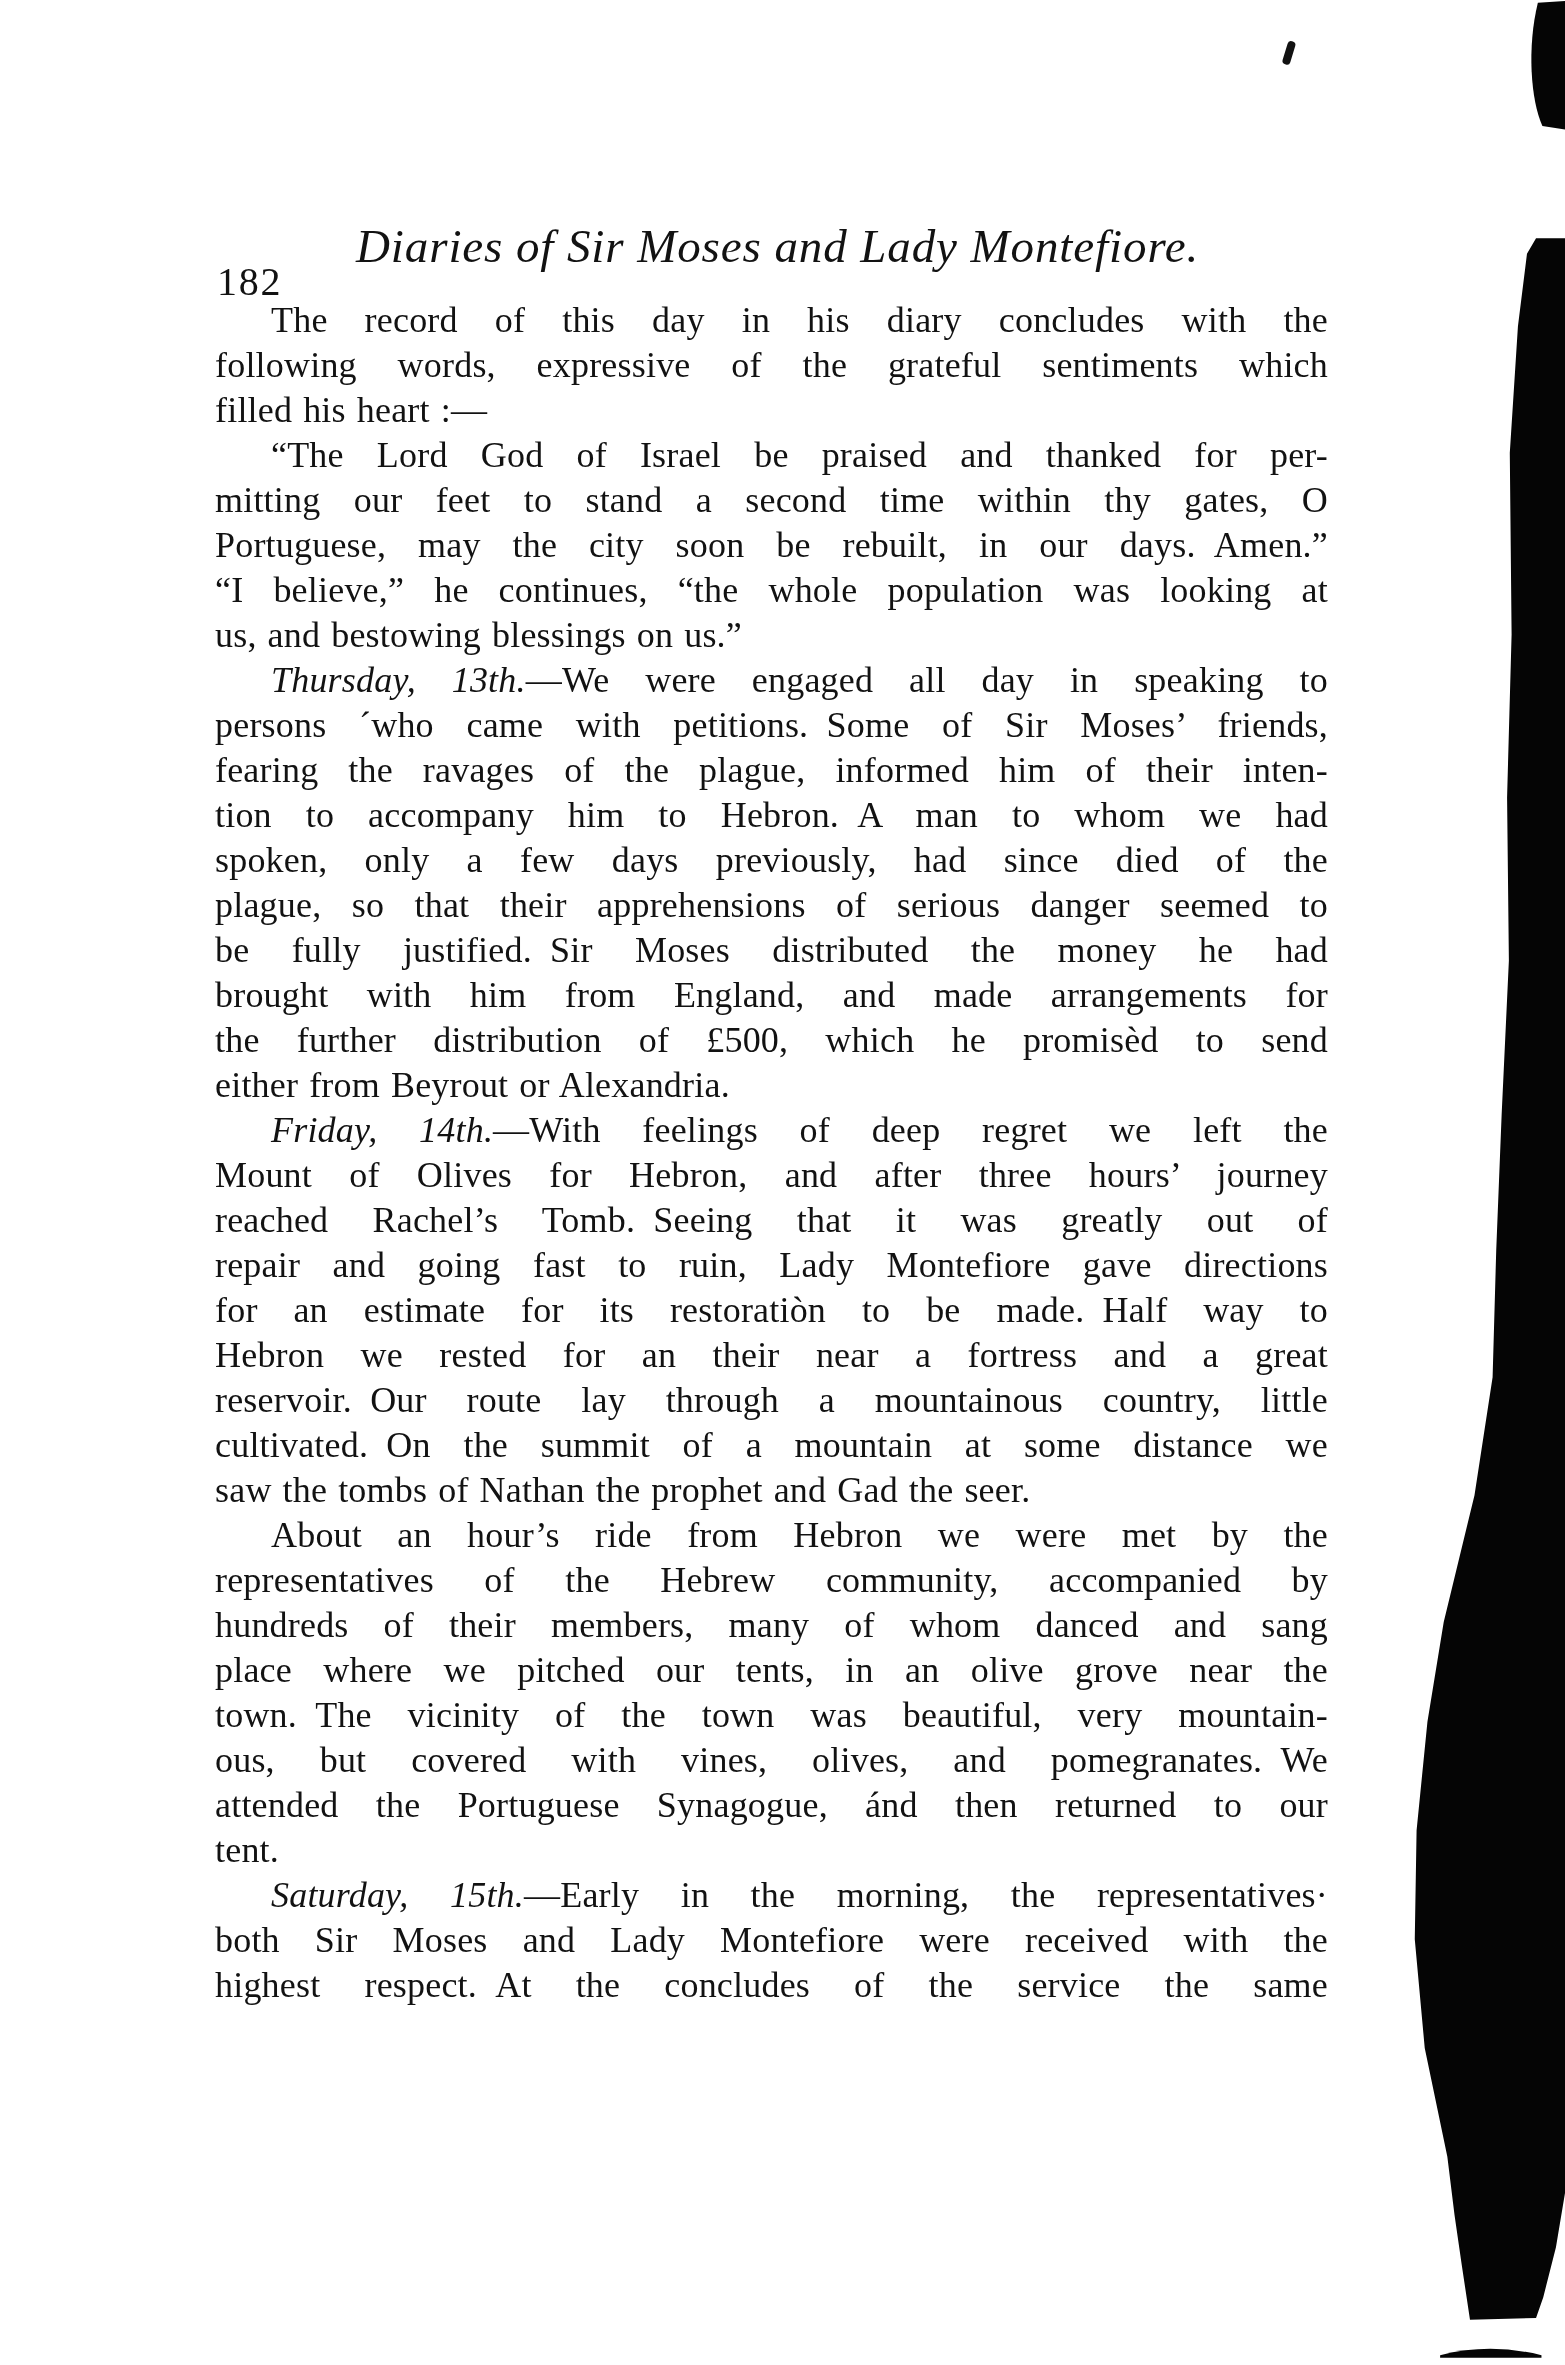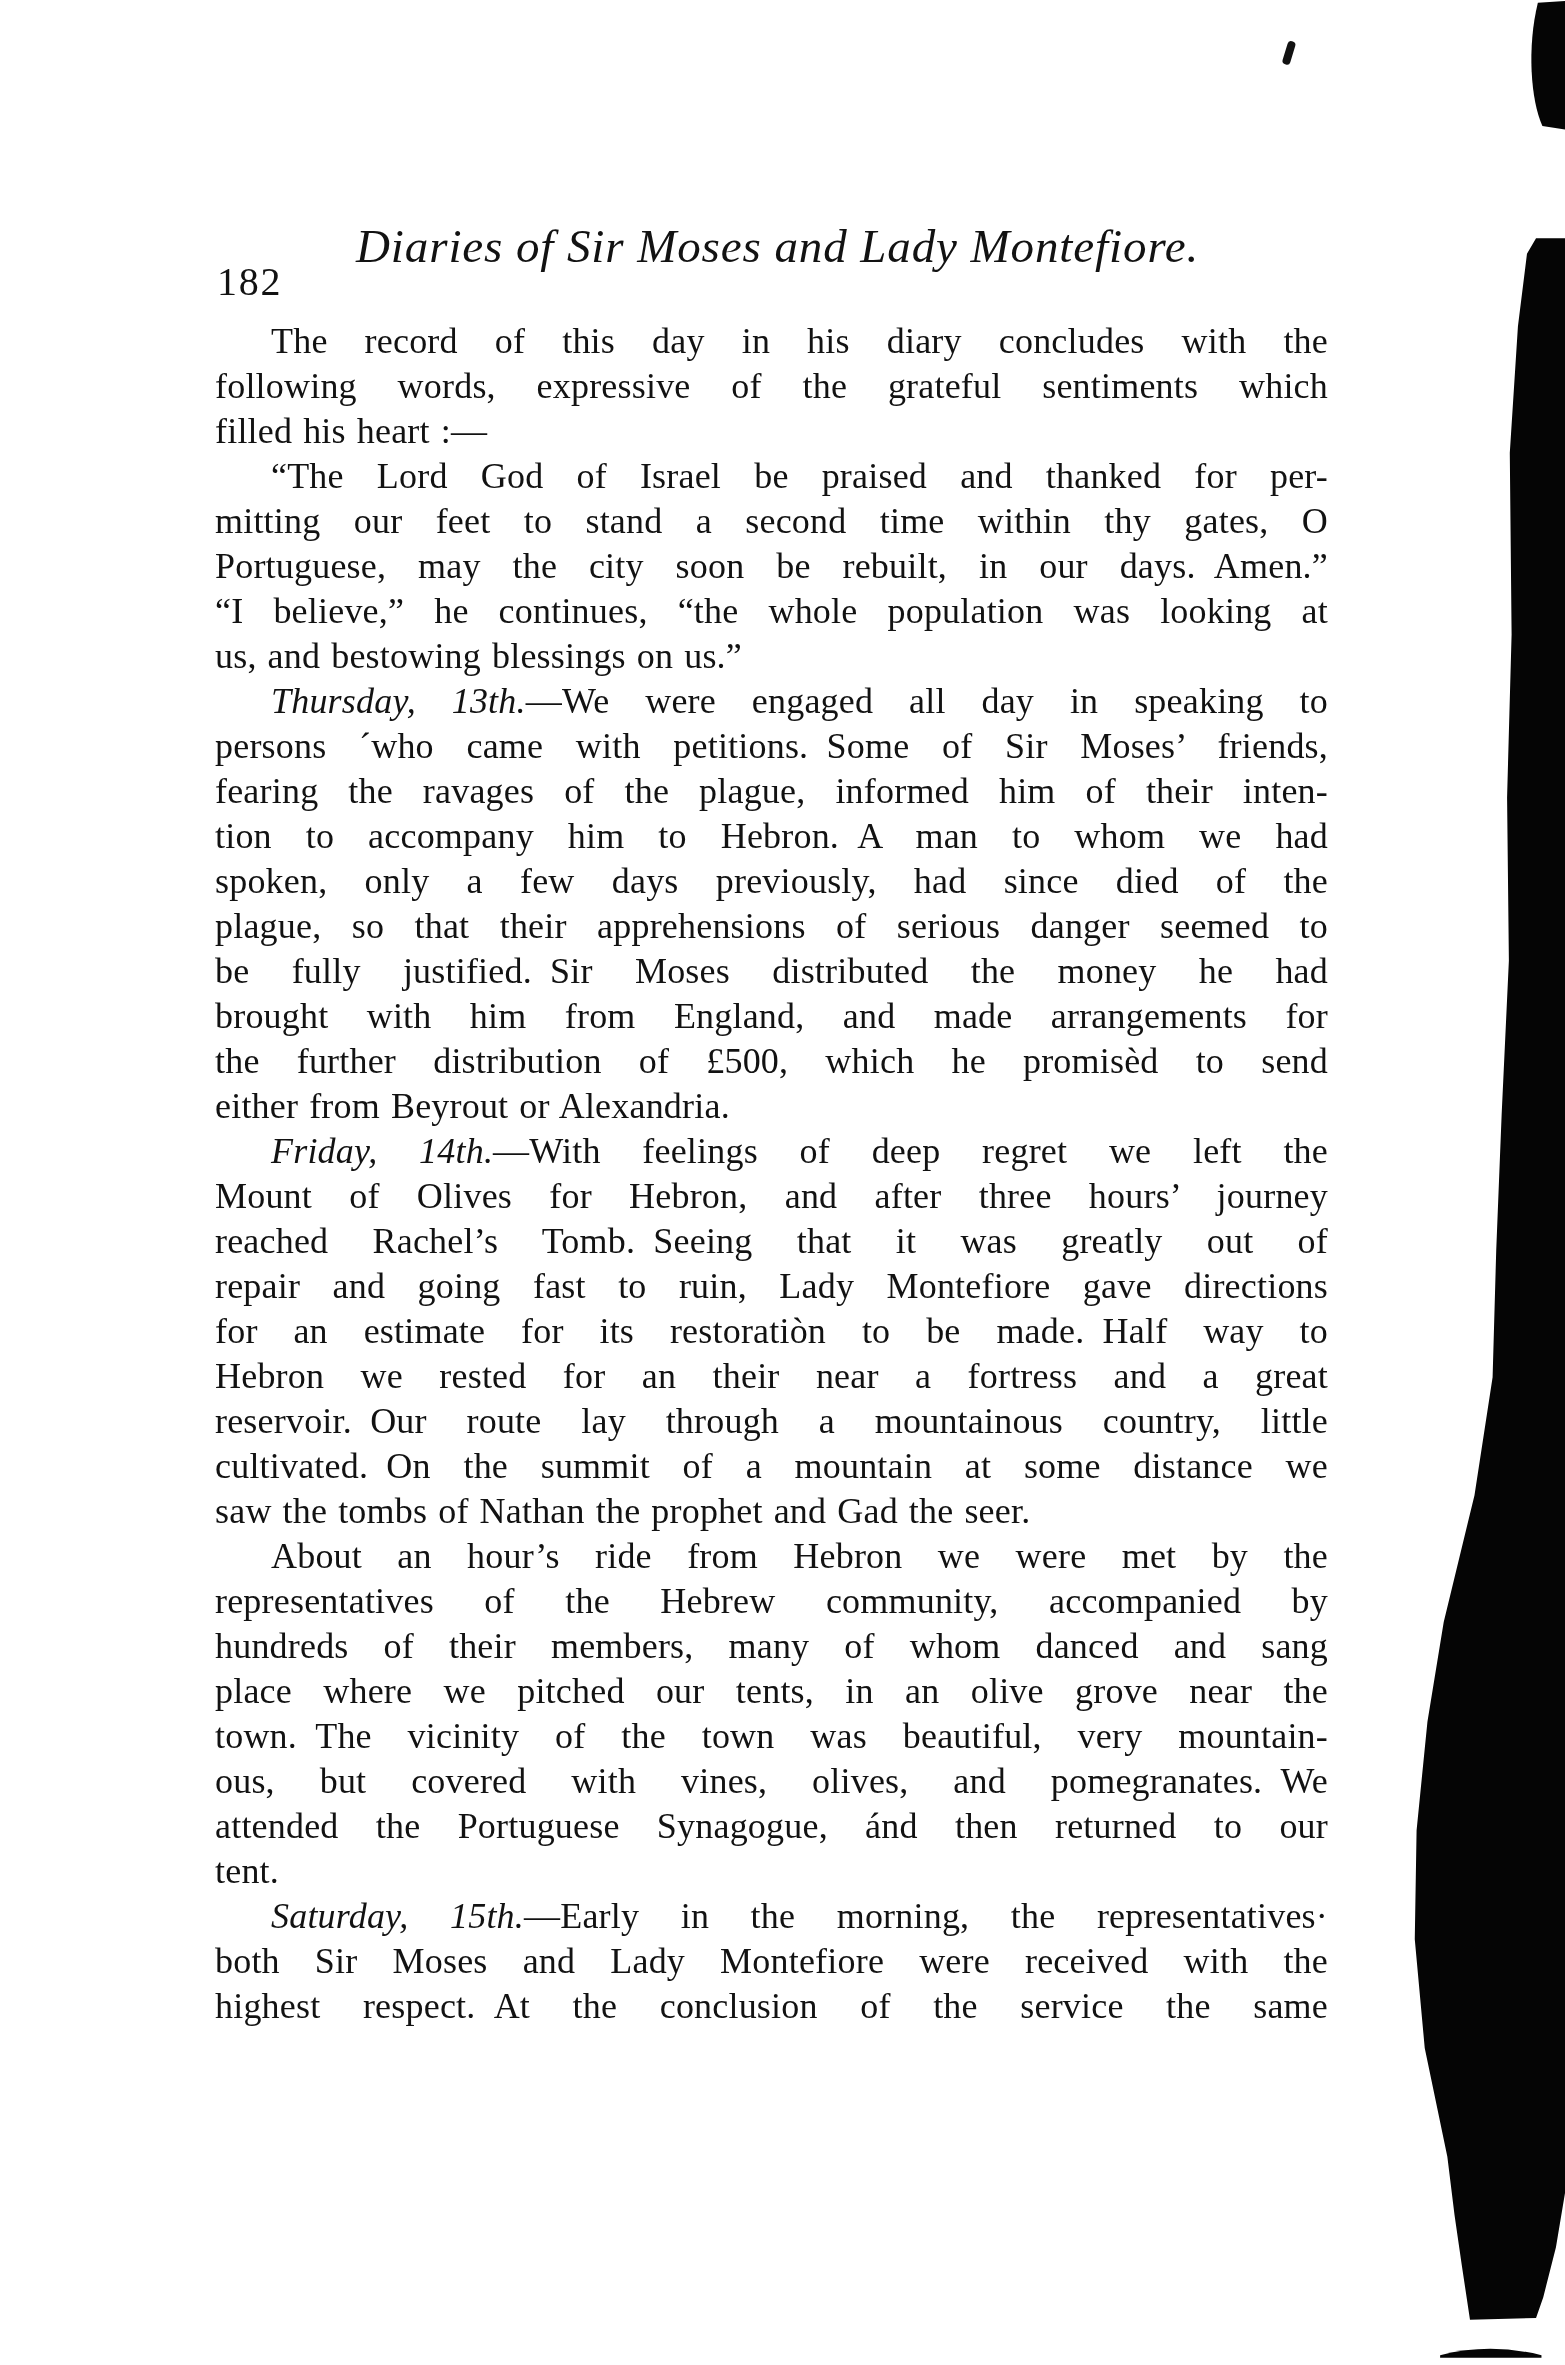--- a/index.html
+++ b/index.html
@@ -14,21 +14,21 @@
   .pagenum{
     position:absolute;left:217px;top:230px;
     font-size:40px;letter-spacing:1.8px;margin-top:28px;
   }
   .runtitle{
     position:absolute;left:356px;top:219px;
     font-size:47px;font-style:italic;letter-spacing:0.9px;white-space:nowrap;
   }
   
   .bodytext{
-    position:absolute;left:215px;top:319px;width:1113px;
+    position:absolute;left:215px;top:298px;width:1113px;
     font-size:36px;line-height:45px;word-spacing:1.8px;letter-spacing:0.2px;
   }
   .line{white-space:normal;}
   .line.justify{text-align:justify;text-align-last:justify;text-justify:inter-word;}
   .line.indent{padding-left:56px;}
   .seg.italic{font-style:italic;}
   
   .slash-mark{
     position:absolute;left:1285px;top:41px;width:8.2px;height:23.6px;
     background:var(--ink,#000);border-radius:3.6px;transform:rotate(17deg);
@@ -74,21 +74,21 @@
       <div class="line indent justify"><span class="seg">About an hour’s ride from Hebron we were met by the</span></div>
       <div class="line justify"><span class="seg">representatives of the Hebrew community, accompanied by</span></div>
       <div class="line justify"><span class="seg">hundreds of their members, many of whom danced and sang</span></div>
       <div class="line justify"><span class="seg">place where we pitched our tents, in an olive grove near the</span></div>
       <div class="line justify"><span class="seg">town. The vicinity of the town was beautiful, very mountain-</span></div>
       <div class="line justify"><span class="seg">ous, but covered with vines, olives, and pomegranates. We</span></div>
       <div class="line justify"><span class="seg">attended the Portuguese Synagogue, ánd then returned to our</span></div>
       <div class="line"><span class="seg">tent.</span></div>
       <div class="line indent justify"><span class="seg italic">Saturday, 15th.</span><span class="seg">—Early in the morning, the representatives·</span></div>
       <div class="line justify"><span class="seg">both Sir Moses and Lady Montefiore were received with the</span></div>
-      <div class="line justify"><span class="seg">highest respect. At the conclusion of the service the same</span></div>
+      <div class="line justify"><span class="seg">highest respect. At the concludes of the service the same</span></div>
     </main>
 
   <div class="slash-mark"></div>
 
   <svg class="edge-svg" viewBox="0 0 200 2611" preserveAspectRatio="none" aria-hidden="true">
 
     <path class="ink-shape" d="M170,3 L200,1 L200,143 L175,139 C162,110 158,52 170,3 Z" fill="#050505"></path>
 
     <path class="ink-shape" d="M168,263 L200,263 L200,2420 L190,2480 L176,2535 L168,2558
              L95,2560 L86,2500 L78,2445 L70,2380 L45,2260 L34,2140

